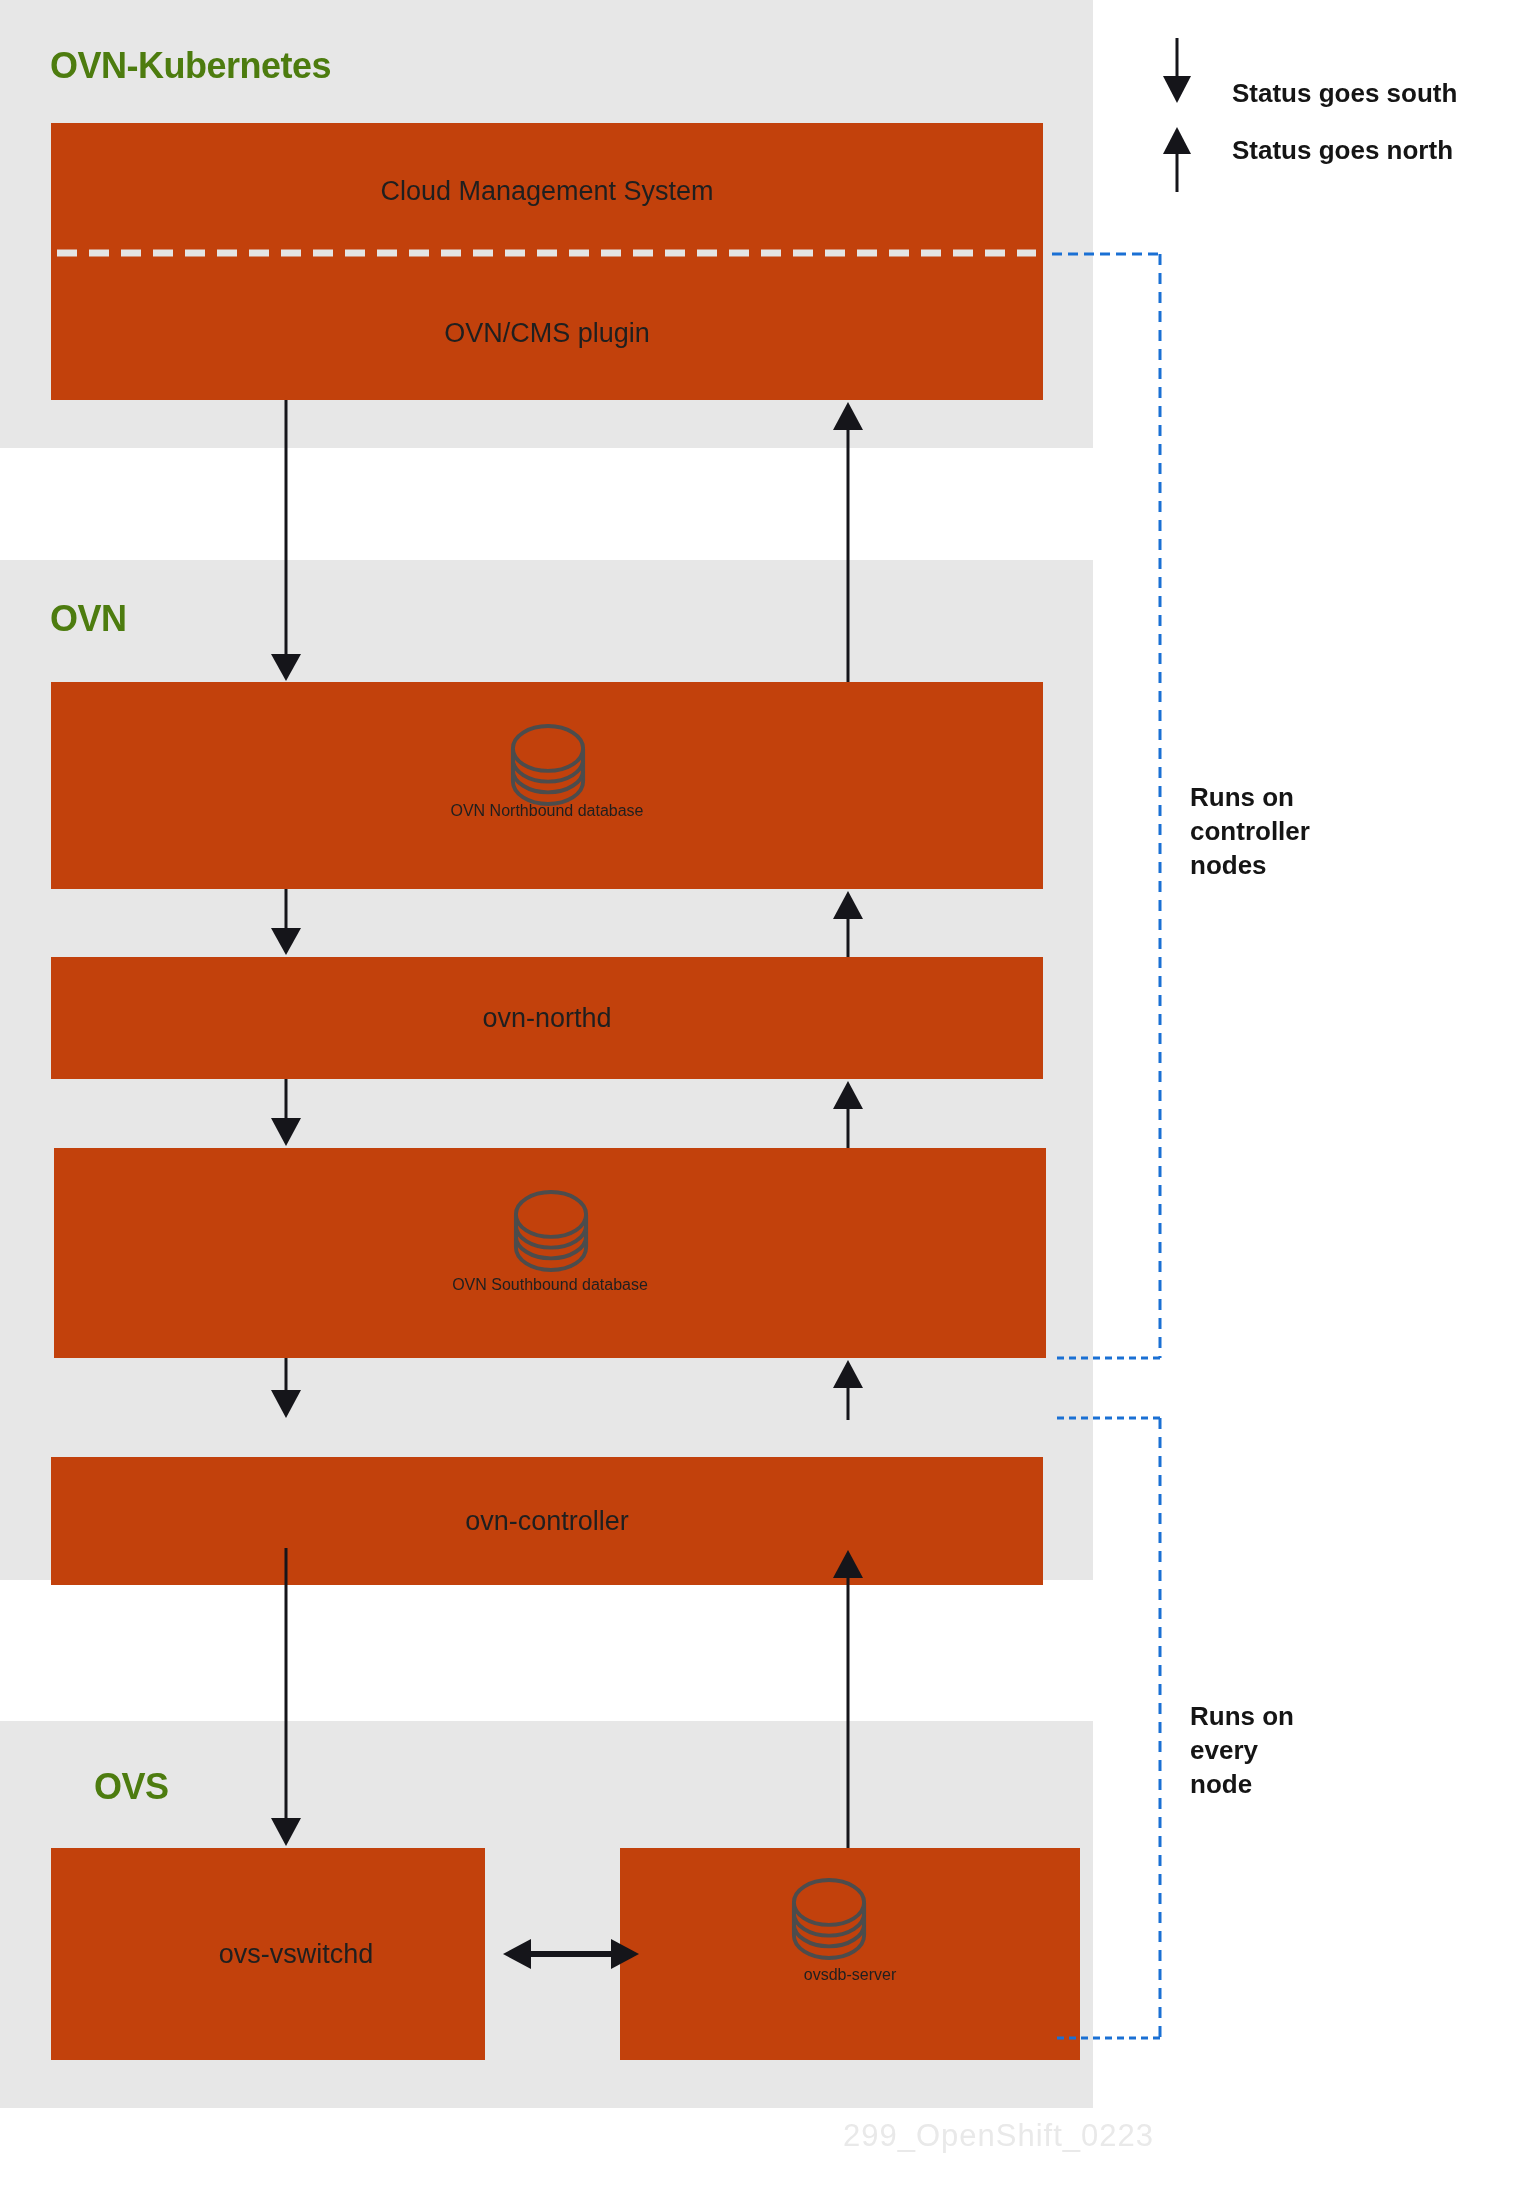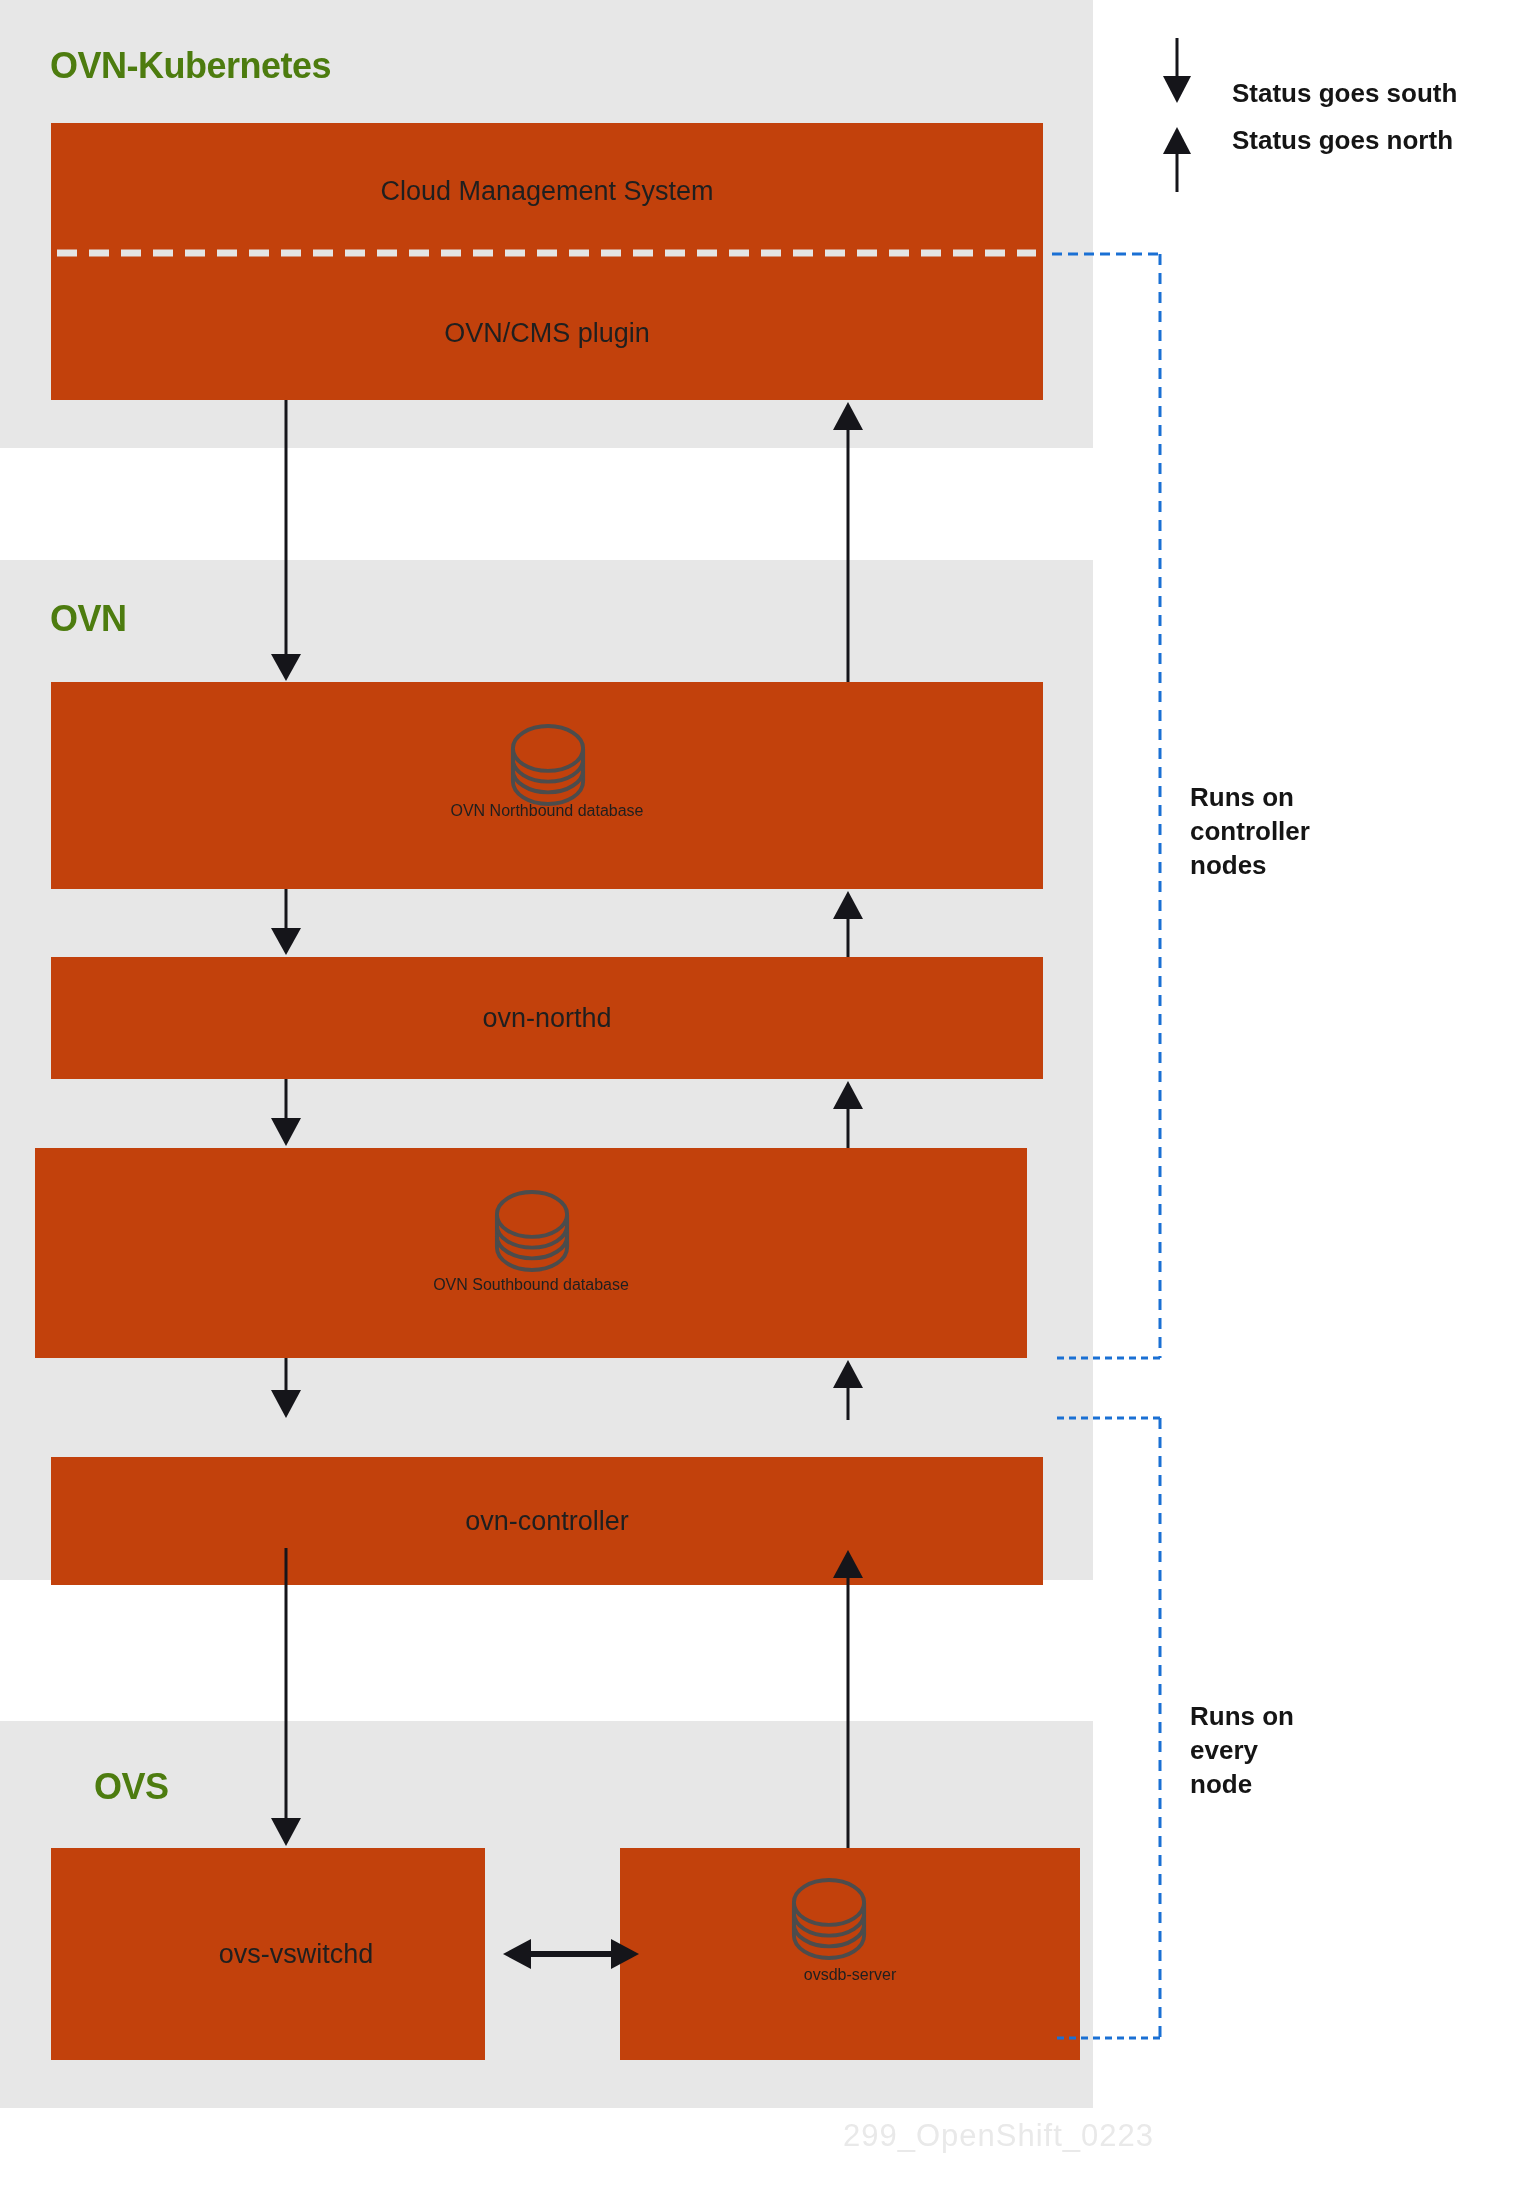--- a/index.html
+++ b/index.html
@@ -45,21 +45,21 @@
         <path d="M4 48 a36 23 0 0 0 72 0"></path>
       </g>
     </svg>
     <div class="db-label" style="top:120px;">OVN Northbound database</div>
   </div>
 
   <div class="box" style="left:51px;top:957px;width:992px;height:122px;">
     <div class="box-label" style="top:46px;">ovn-northd</div>
   </div>
 
-  <div class="box" style="left:35px;top:1148px;width:992px;height:210px;">
+  <div class="box" style="left:54px;top:1148px;width:992px;height:210px;">
     <svg class="db-icon" style="left:458px;top:41px;" width="78" height="86" viewBox="0 0 80 88">
       <g fill="none" stroke="#4c4c4c" stroke-width="4">
         <ellipse cx="40" cy="26" rx="36" ry="23"></ellipse>
         <path d="M4 26 V60 a36 23 0 0 0 72 0 V26"></path>
         <path d="M4 37 a36 23 0 0 0 72 0"></path>
         <path d="M4 48 a36 23 0 0 0 72 0"></path>
       </g>
     </svg>
     <div class="db-label" style="top:128px;">OVN Southbound database</div>
   </div>
@@ -153,21 +153,21 @@
           <polygon points="1163,76 1191,76 1177,103" stroke="none"></polygon>
       </g>
       <g>
         <line x1="1177" y1="192" x2="1177" y2="152"></line>
           <polygon points="1163,154 1191,154 1177,127" stroke="none"></polygon>
       </g>
     </g>
   </svg>
 
   <div class="legend-label" style="top:78px;">Status goes south</div>
-  <div class="legend-label" style="top:125px;">Status goes north</div>
+  <div class="legend-label" style="top:135px;">Status goes north</div>
 
   <div class="side-note" style="top:780px;">Runs on
 controller
 nodes</div>
   <div class="side-note" style="top:1699px;">Runs on
 every
 node</div>
 
   <div id="watermark">299_OpenShift_0223</div>
 

